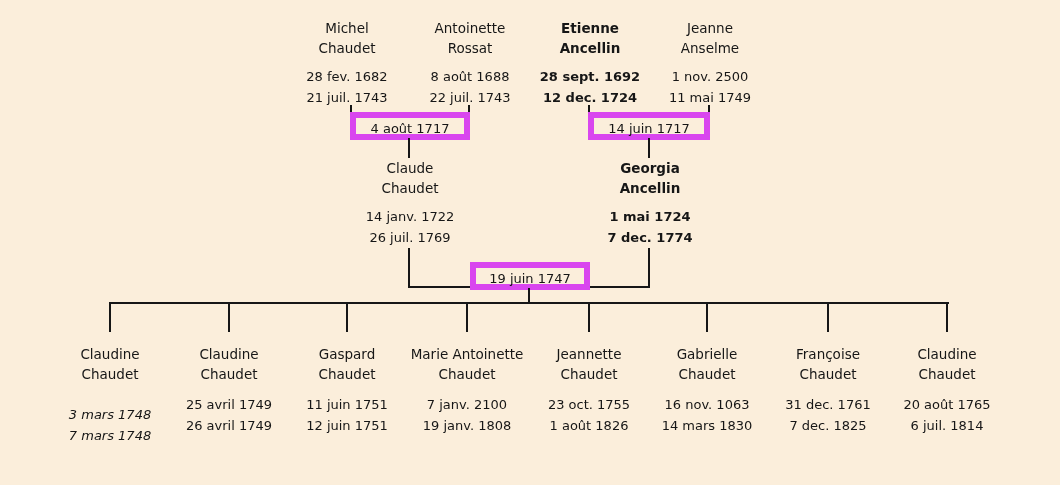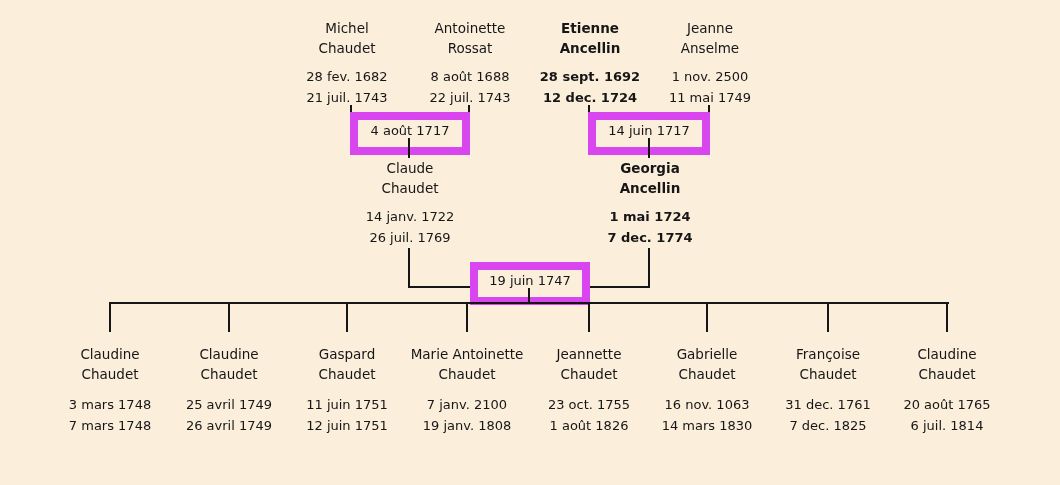--- a/index.html
+++ b/index.html
@@ -3,21 +3,21 @@
 <meta charset="utf-8">
 <style>
   * { margin:0; padding:0; box-sizing:border-box; }
   html,body { background:#fbeedb; }
   body { font-family:"DejaVu Sans", "Liberation Sans", sans-serif; }
   .canvas { position:relative; width:1060px; height:485px; background:#fbeedb; color:#161616; overflow:hidden; }
   .person { position:absolute; width:140px; text-align:center; }
   .pname { font-size:13.5px; line-height:20px; white-space:nowrap; }
   .pdates { margin-top:8px; font-size:13px; line-height:21px; white-space:nowrap; }
   .emph { font-weight:bold; }
-  .mbox { position:absolute; height:43px; border:8px solid #d946ef; background:#fbeedb;
+  .mbox { position:absolute; height:28px; border:6px solid #d946ef; background:#fbeedb;
           text-align:center; font-size:13px; line-height:21px; }
   .vline { position:absolute; width:2px; background:#161616; }
   .hline { position:absolute; height:2px; background:#161616; }
 </style>
 </head>
 <body>
 
 <div class="canvas">
 
   <div class="vline" style="left:350px; top:105px; height:9px;"></div>
@@ -100,21 +100,21 @@
     <div class="pname">Ancellin</div>
     <div class="pdates">
       <div>1 mai 1724</div>
       <div>7 dec. 1774</div>
     </div>
   </div>
 
   <div class="person" style="left:40px; top:344px;">
     <div class="pname">Claudine</div>
     <div class="pname">Chaudet</div>
-    <div class="pdates" style="margin-top:10px;">
+    <div class="pdates" style="margin-top:20px;font-style:italic;">
       <div>3 mars 1748</div>
       <div>7 mars 1748</div>
     </div>
   </div>
 
   <div class="person" style="left:159px; top:344px;">
     <div class="pname">Claudine</div>
     <div class="pname">Chaudet</div>
     <div class="pdates" style="margin-top:10px;">
       <div>25 avril 1749</div>

